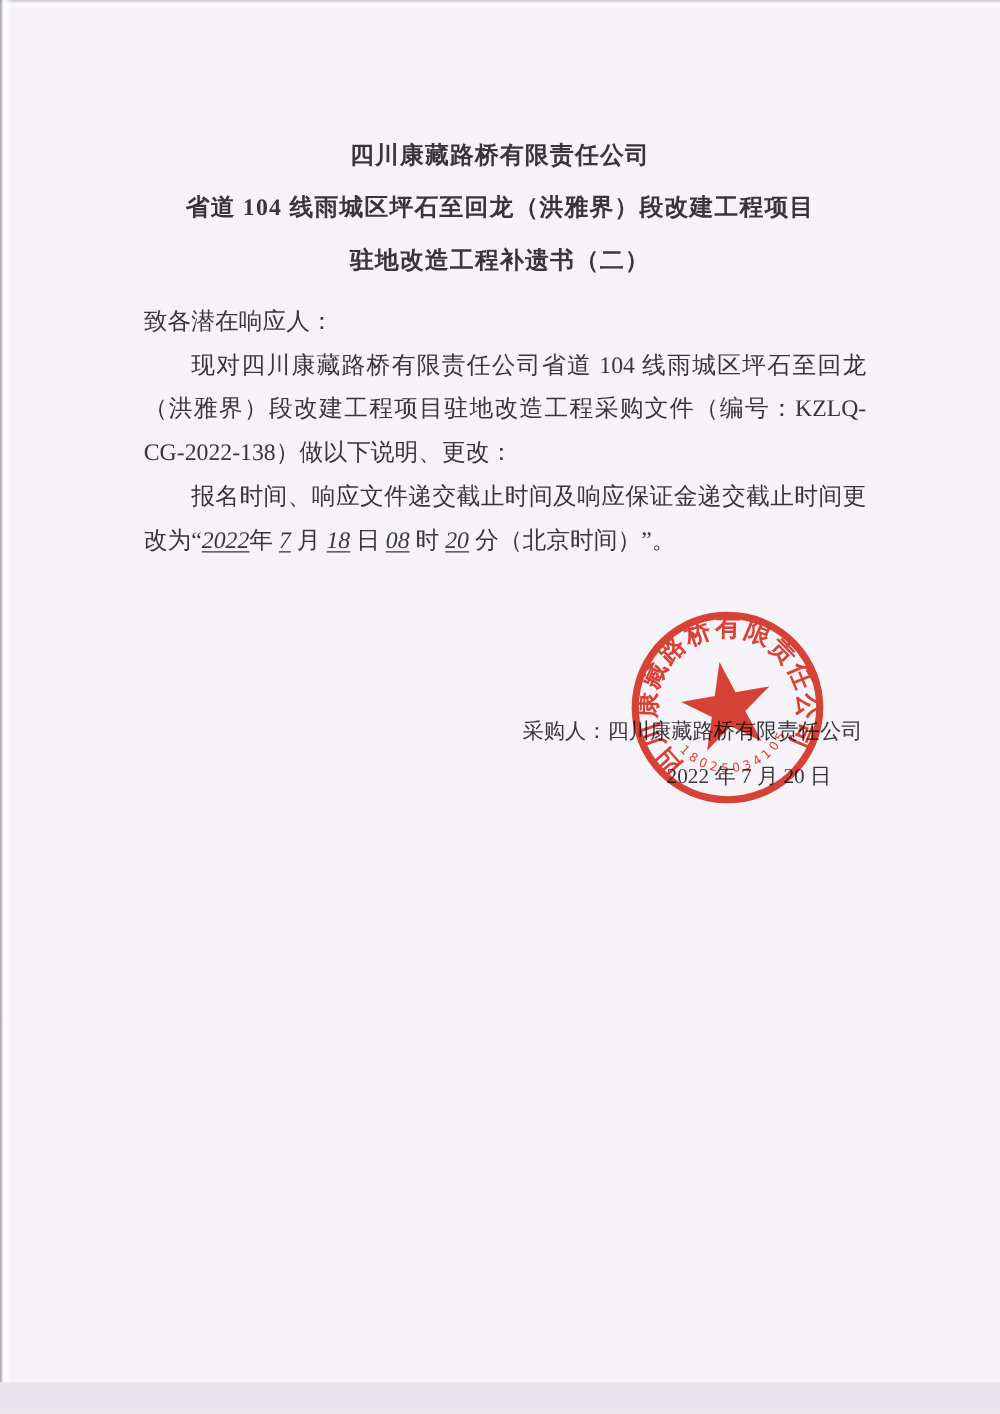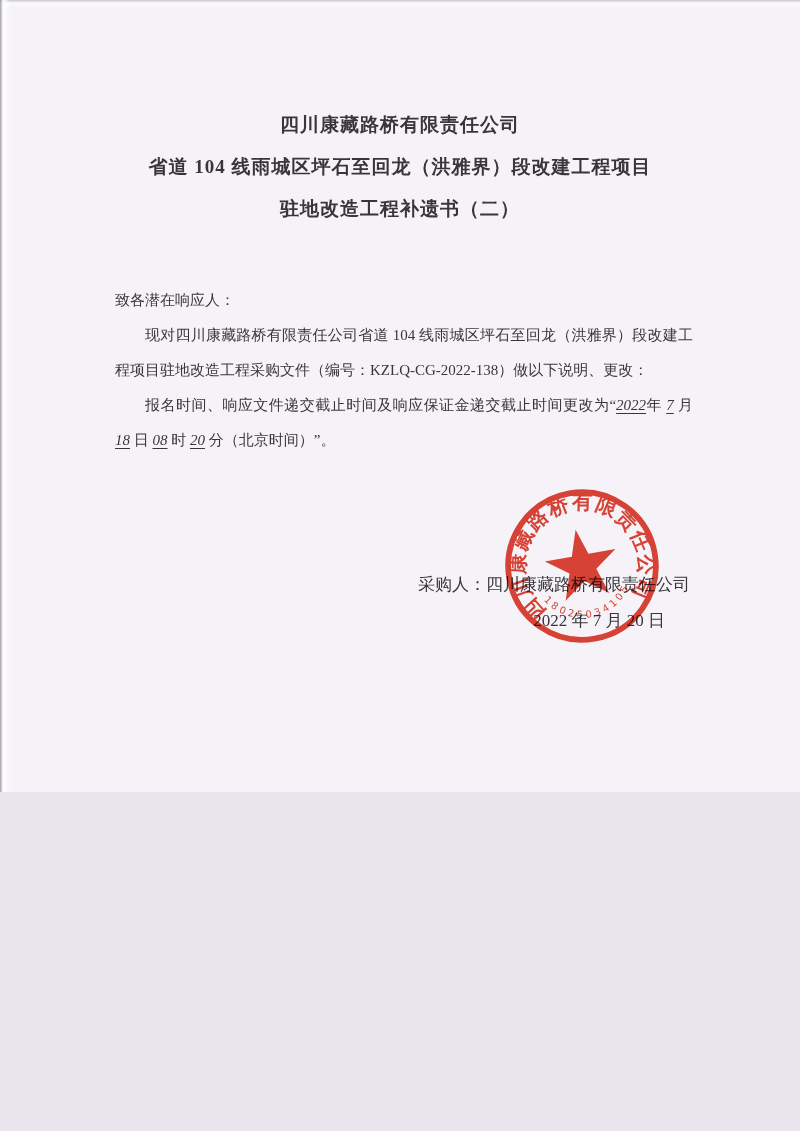--- a/index.html
+++ b/index.html
@@ -4,21 +4,21 @@
 <style>
   * { margin: 0; padding: 0; box-sizing: border-box; }
   html, body { width: 800px; }
   body {
     font-family: "Liberation Serif", "DejaVu Serif", serif;
     background: #e8e5ec;
   }
   .page {
     position: relative;
     width: 800px;
-    height: 792px;
+    height: 1106px;
     background: #f6f3f8;
     color: #39363b;
     overflow: hidden;
   }
   
   .edge-left {
     position: absolute; left: 0; top: 0; bottom: 0; width: 10px;
     background: linear-gradient(90deg, rgba(90,88,95,0.55) 0px, rgba(255,255,255,0.9) 3px, rgba(246,243,248,0) 10px);
     pointer-events: none;
   }
@@ -35,24 +35,23 @@
   .title-line {
     font-size: 19px;
     font-weight: bold;
     line-height: 42px;
     letter-spacing: 1px;
   }
   .body-block {
     position: absolute;
     left: 115px; top: 240px;
     width: 578px;
-    font-size: 15px;
+    font-size: 19px;
     line-height: 35px;
     text-align: justify;
-    margin-top: 43px;
   }
   .body-block p { margin: 0; }
   .indent { text-indent: 2em; }
   .u {
     text-decoration: underline;
     text-underline-offset: 3px;
     font-style: italic;
   }
   .sign-line-buyer {
     position: absolute;

